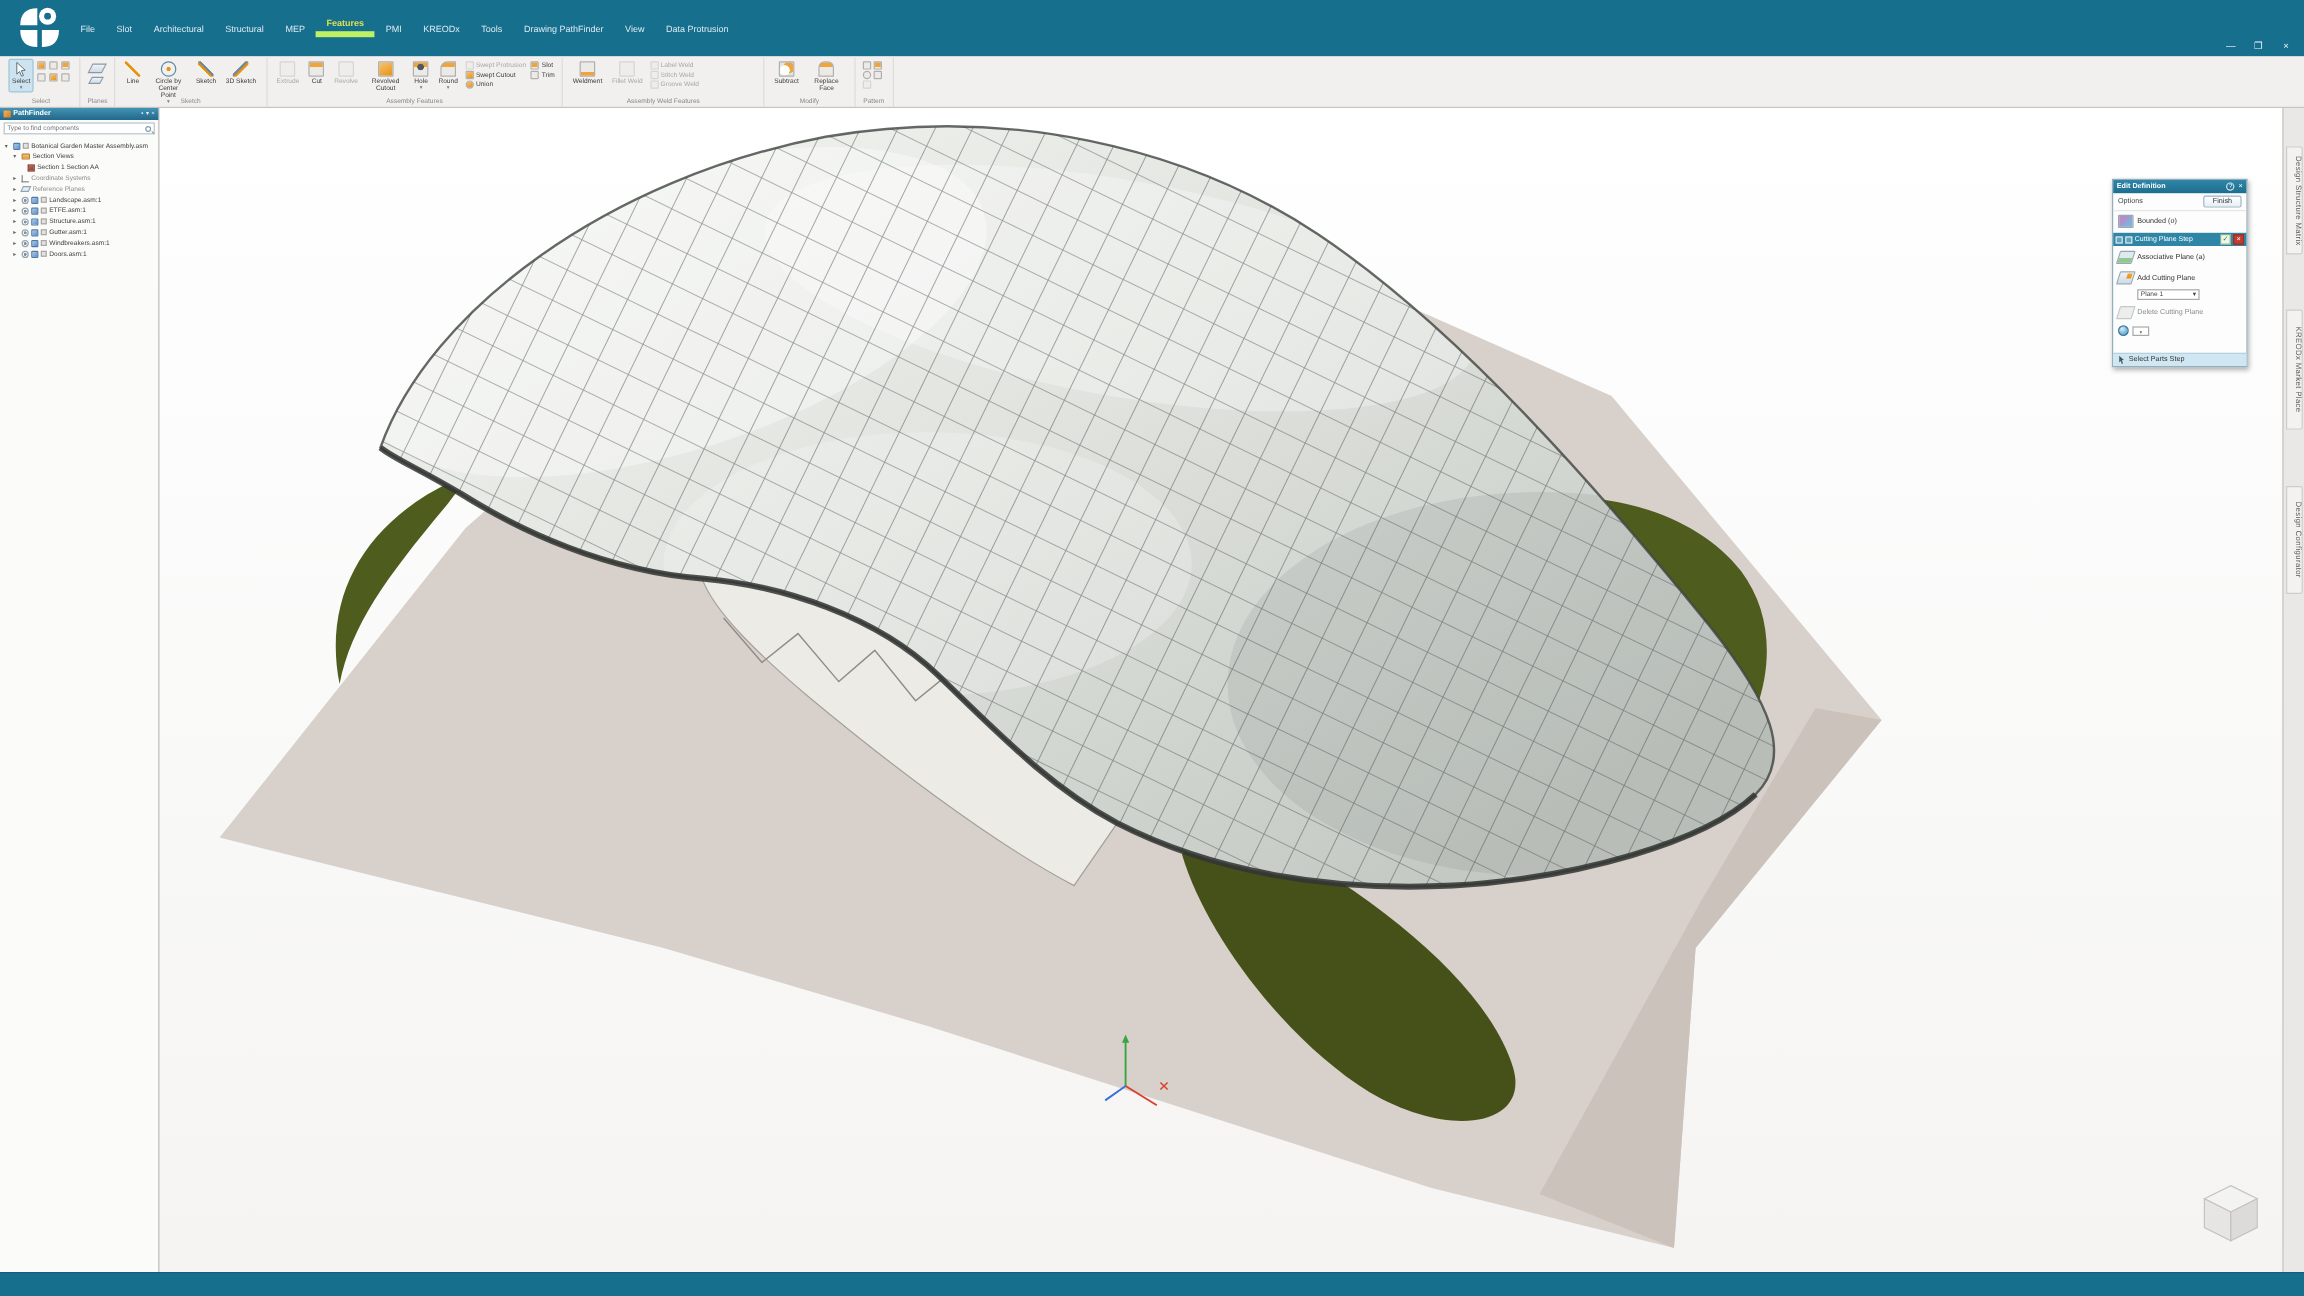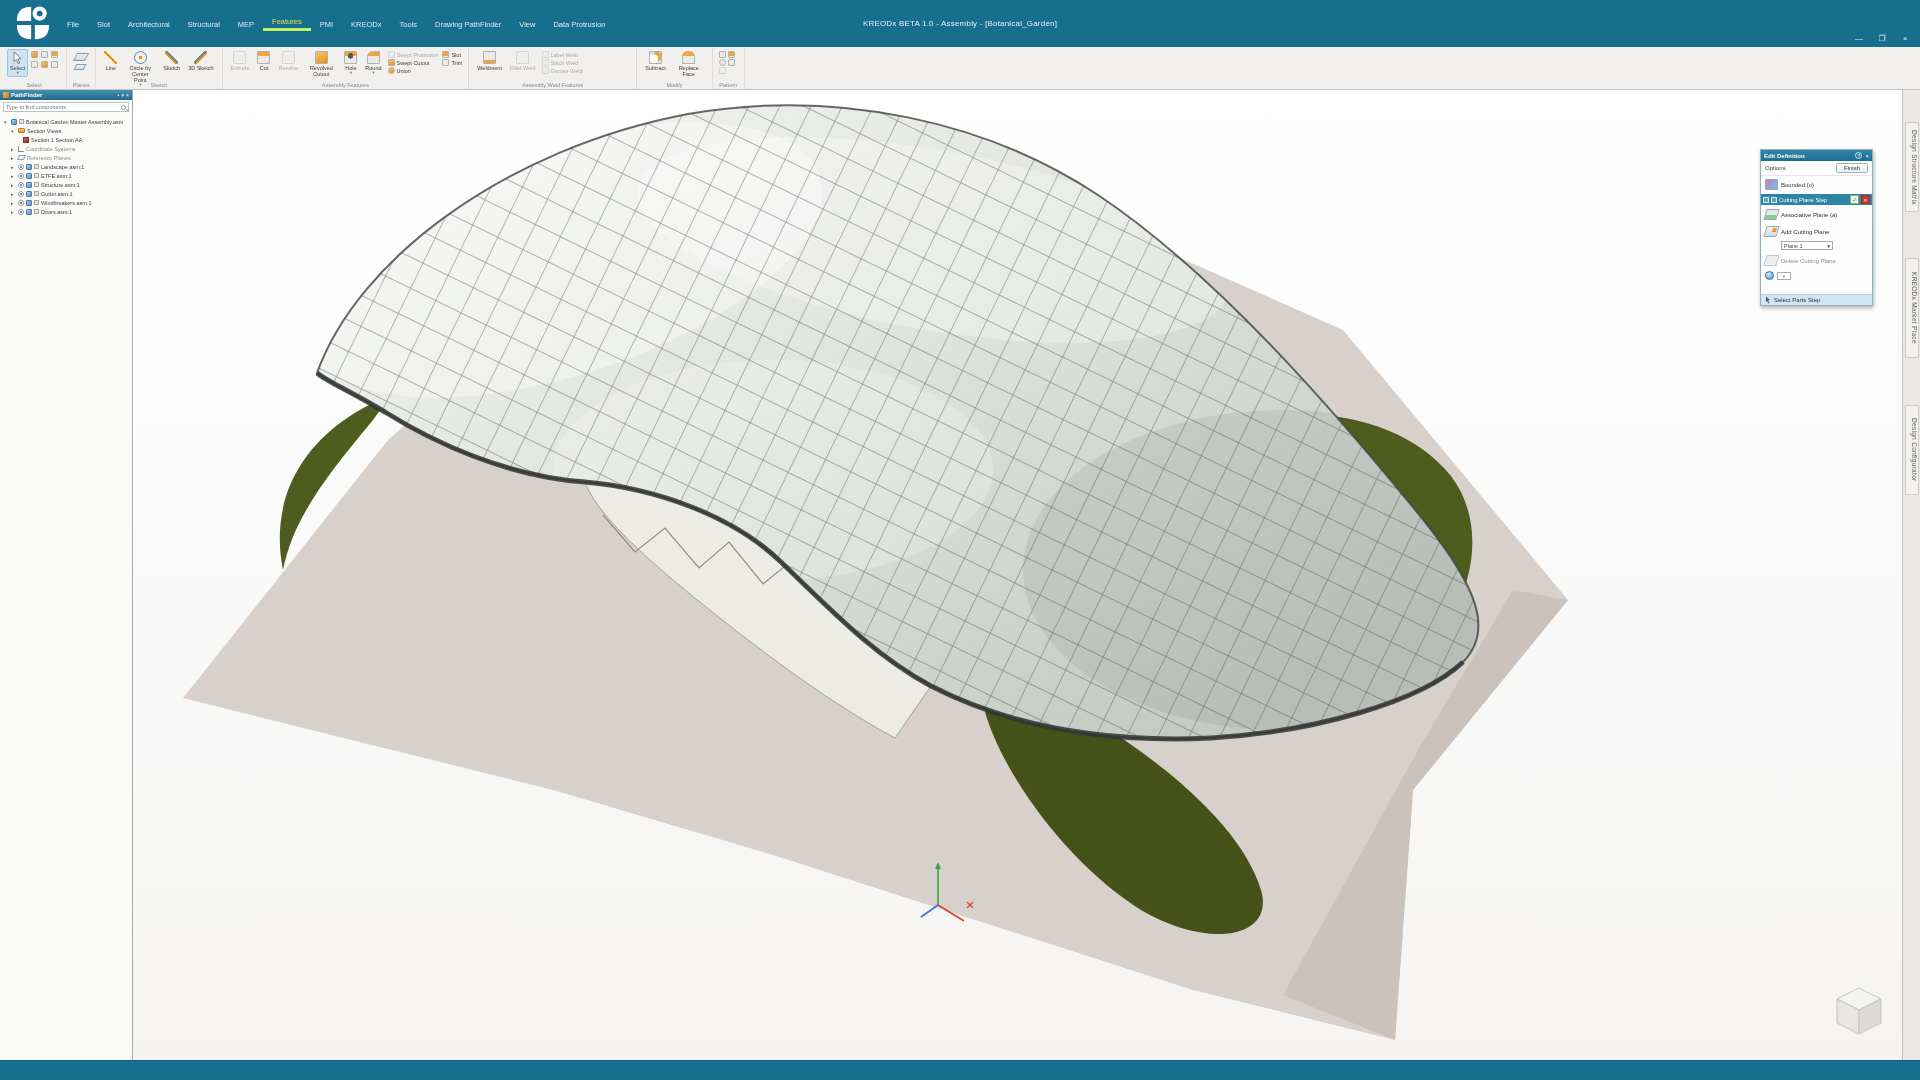--- a/index.html
+++ b/index.html
@@ -5,21 +5,21 @@
   * { margin:0; padding:0; box-sizing:border-box; }
   html,body { width:1920px; height:1080px; overflow:hidden; background:#000; }
   body { font-family:"Liberation Sans", sans-serif; color:#333; }
   .screen { position:relative; width:1920px; height:1080px; background:#f1f0ef; display:flex; flex-direction:column; }
 
   
   .titlebar { position:relative; height:47px; background:#176f8e; flex:0 0 auto; }
   .logo { position:absolute; left:14px; top:4px; width:38px; height:38px; }
   .menubar { position:absolute; left:58px; bottom:16px; display:flex; align-items:flex-end;justify-content:center; }
   .menu-item { font-size:7.5px; color:#dcebf2; padding:2px 9px 2px; cursor:default; white-space:nowrap; }
-  .menu-item.active { color:#dce24f; border-bottom:3px solid #bef264; font-weight:normal; }
+  .menu-item.active { color:#dce24f; border-bottom:5px solid #bef264; font-weight:bold; }
   .win-title { position:absolute; left:0; right:0; top:19px; text-align:center; font-size:8px; color:#e6f2f7; letter-spacing:.2px; }
   .win-controls { position:absolute; right:10px; bottom:4px; display:flex; gap:13px; }
   .win-btn { font-size:8px; color:#e6f2f7; line-height:9px; width:10px; text-align:center; }
 
   
   .ribbon { position:relative; height:43px; background:#f1f0ef; border-bottom:1px solid #c6c4c2; display:flex; align-items:stretch; padding:1px 0 0 2px; flex:0 0 auto; }
   .rgroup { position:relative; display:flex; align-items:flex-start; padding:1px 4px 9px 4px; border-right:1px solid #dedcda; }
   .rgroup-label { position:absolute; bottom:1px; left:0; right:0; text-align:center; font-size:5.5px; color:#8a8886; white-space:nowrap; }
   .rbtn { display:flex; flex-direction:column; align-items:center; padding:1px 2px; margin:0 1px; border:1px solid transparent; border-radius:2px; }
   .rbtn.active { background:#cde4f0; border-color:#9cc4da; }
@@ -118,21 +118,20 @@
 <div class="screen">
 
   <header class="titlebar">
     <svg class="logo" viewBox="0 0 40 40">
       <path d="M18 3 Q3 3 3 18 L18 18 Z" fill="#ffffff"></path>
       <circle cx="27" cy="10" r="7.5" fill="#ffffff"></circle>
       <circle cx="27" cy="10" r="3" fill="#176f8e"></circle>
       <path d="M3 22 L18 22 L18 37 Q3 37 3 22 Z" fill="#ffffff"></path>
       <path d="M22 22 L37 22 Q37 37 22 37 Z" fill="#ffffff"></path>
     </svg>
-    <div class="win-title">KREODx BETA 1.0 - Assembly - [Botanical_Garden]</div>
     <nav class="menubar">
       <span class="menu-item">File</span>
       <span class="menu-item">Slot</span>
       <span class="menu-item">Architectural</span>
       <span class="menu-item">Structural</span>
       <span class="menu-item">MEP</span>
       <span class="menu-item active">Features</span>
       <span class="menu-item">PMI</span>
       <span class="menu-item">KREODx</span>
       <span class="menu-item">Tools</span>

